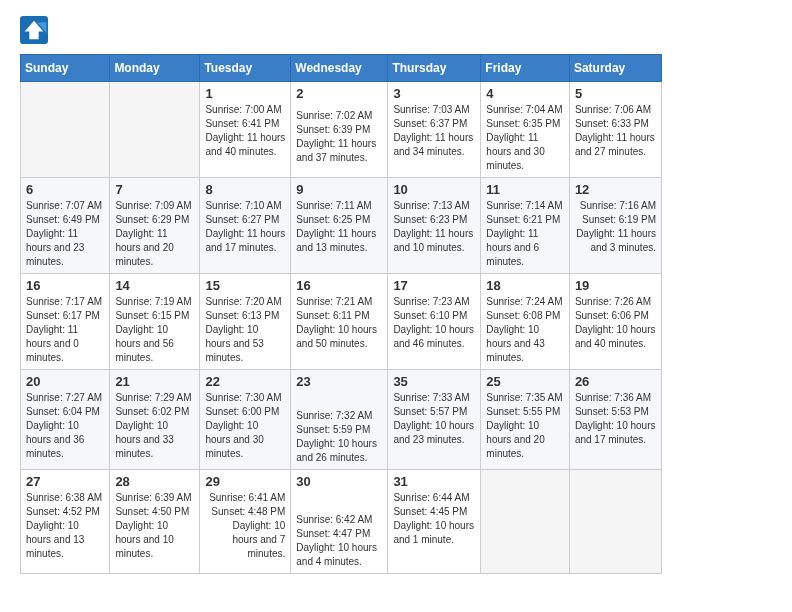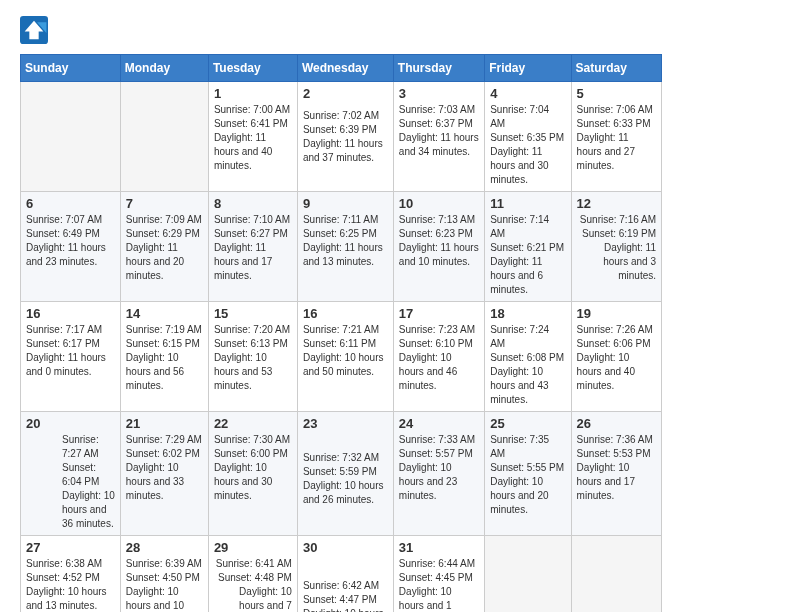--- a/index.html
+++ b/index.html
@@ -250,21 +250,21 @@
           <td>
             <span class="day-number">19</span>
             <div class="day-info" style="white-space: pre-line;">Sunrise: 7:26 AM
 Sunset: 6:06 PM
 Daylight: 10 hours and 40 minutes.</div>
           </td>
         </tr>
         <tr>
           <td>
             <span class="day-number">20</span>
-            <div class="day-info" style="white-space: pre-line; margin-left: 36px;">Sunrise: 7:27 AM
+            <div class="day-info" style="white-space: pre-line;">Sunrise: 7:27 AM
 Sunset: 6:04 PM
 Daylight: 10 hours and 36 minutes.</div>
           </td>
           <td>
             <span class="day-number">21</span>
             <div class="day-info" style="white-space: pre-line;">Sunrise: 7:29 AM
 Sunset: 6:02 PM
 Daylight: 10 hours and 33 minutes.</div>
           </td>
           <td>
@@ -273,21 +273,21 @@
 Sunset: 6:00 PM
 Daylight: 10 hours and 30 minutes.</div>
           </td>
           <td>
             <span class="day-number">23</span>
             <div class="day-info" style="white-space: pre-line; margin-top: 20px;">Sunrise: 7:32 AM
 Sunset: 5:59 PM
 Daylight: 10 hours and 26 minutes.</div>
           </td>
           <td>
-            <span class="day-number">24</span>
+            <span class="day-number">35</span>
             <div class="day-info" style="white-space: pre-line;">Sunrise: 7:33 AM
 Sunset: 5:57 PM
 Daylight: 10 hours and 23 minutes.</div>
           </td>
           <td>
             <span class="day-number">25</span>
             <div class="day-info" style="white-space: pre-line;">Sunrise: 7:35 AM
 Sunset: 5:55 PM
 Daylight: 10 hours and 20 minutes.</div>
           </td>

